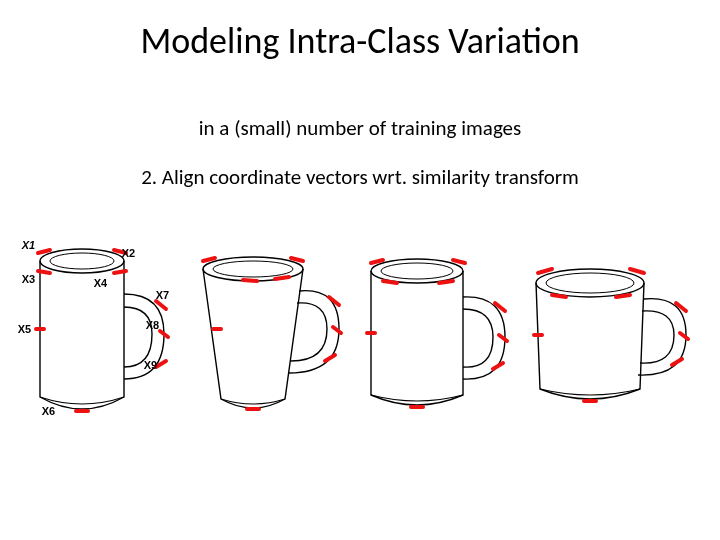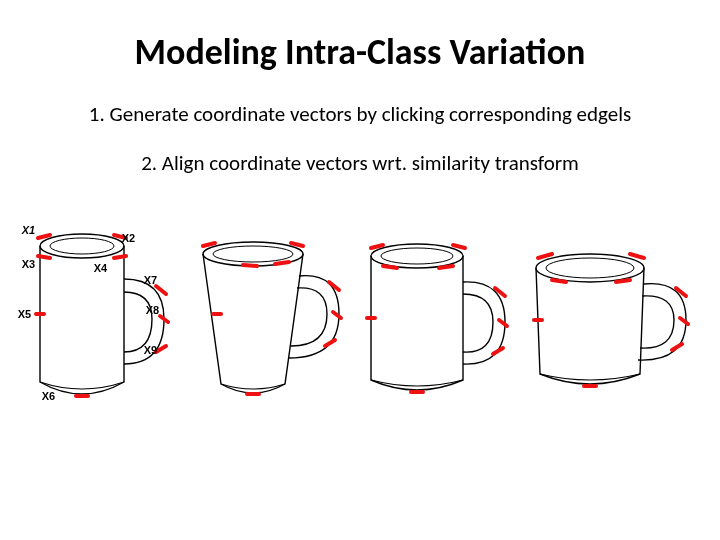--- a/index.html
+++ b/index.html
@@ -8,22 +8,22 @@
     height: 540px;
     background: #fff;
     font-family: Calibri, Arial, sans-serif;
     color: #000;
     position: relative;
     overflow: hidden;
   }
   .title {
     font-size: 36px;
     text-align: center;
-    padding-top: 30px;
-    font-weight: 700;
+    padding-top: 19px;
+    font-weight: 400;
   }
   .step1 {
     font-size: 21px;
     text-align: center;
     margin-top: 28px;
     line-height: 1.2;
   }
   .step2 {
     font-size: 21px;
     text-align: center;
@@ -45,21 +45,22 @@
     font-family: Arial, sans-serif;
     color: #000;
   }
 </style>
 </head>
 <body>
 
 <h1 class="title">Modeling Intra-Class Variation</h1>
 
 <div class="step1">
-  <span>1. Generate coordinate vectors by clicking corresponding edgels</span><br>
+  <br>
+  <span>in a (small) number of training images</span>
 </div>
 
 <div class="step2">2. Align coordinate vectors wrt. similarity transform</div>
 
 <div class="mugs-row">
 
   <div class="mug-wrap">
     <svg width="160" height="190" viewBox="0 0 160 190">
 
       <ellipse cx="58" cy="22" rx="42" ry="12" fill="none" stroke="#000" stroke-width="1.4"></ellipse>
@@ -81,21 +82,21 @@
         <line x1="136" y1="92" x2="144" y2="98"></line>
         <line x1="132" y1="128" x2="142" y2="122"></line>
       </g>
     </svg>
     <div class="pt-label" style="left:-2px; top:0px;font-style:italic;">X1</div>
     <div class="pt-label" style="left:98px; top:8px;">X2</div>
     <div class="pt-label" style="left:-2px; top:34px;">X3</div>
     <div class="pt-label" style="left:70px; top:38px;">X4</div>
     <div class="pt-label" style="left:-6px; top:84px;">X5</div>
     <div class="pt-label" style="left:18px; top:166px;">X6</div>
-    <div class="pt-label" style="left:120px; top:50px;">X7</div>
+    <div class="pt-label" style="left:132px; top:50px;">X7</div>
     <div class="pt-label" style="left:122px; top:80px;">X8</div>
     <div class="pt-label" style="left:120px; top:120px;">X9</div>
   </div>
 
   <div class="mug-wrap">
     <svg width="160" height="180" viewBox="0 0 160 180">
       <ellipse cx="62" cy="20" rx="50" ry="12" fill="none" stroke="#000" stroke-width="1.4"></ellipse>
       <ellipse cx="62" cy="20" rx="40" ry="8" fill="none" stroke="#000" stroke-width="1"></ellipse>
       <path d="M12 20 L30 150 Q62 168 94 150 L112 20" fill="none" stroke="#000" stroke-width="1.4"></path>
       <path d="M30 150 Q62 160 94 150" fill="none" stroke="#000" stroke-width="1.2"></path>

